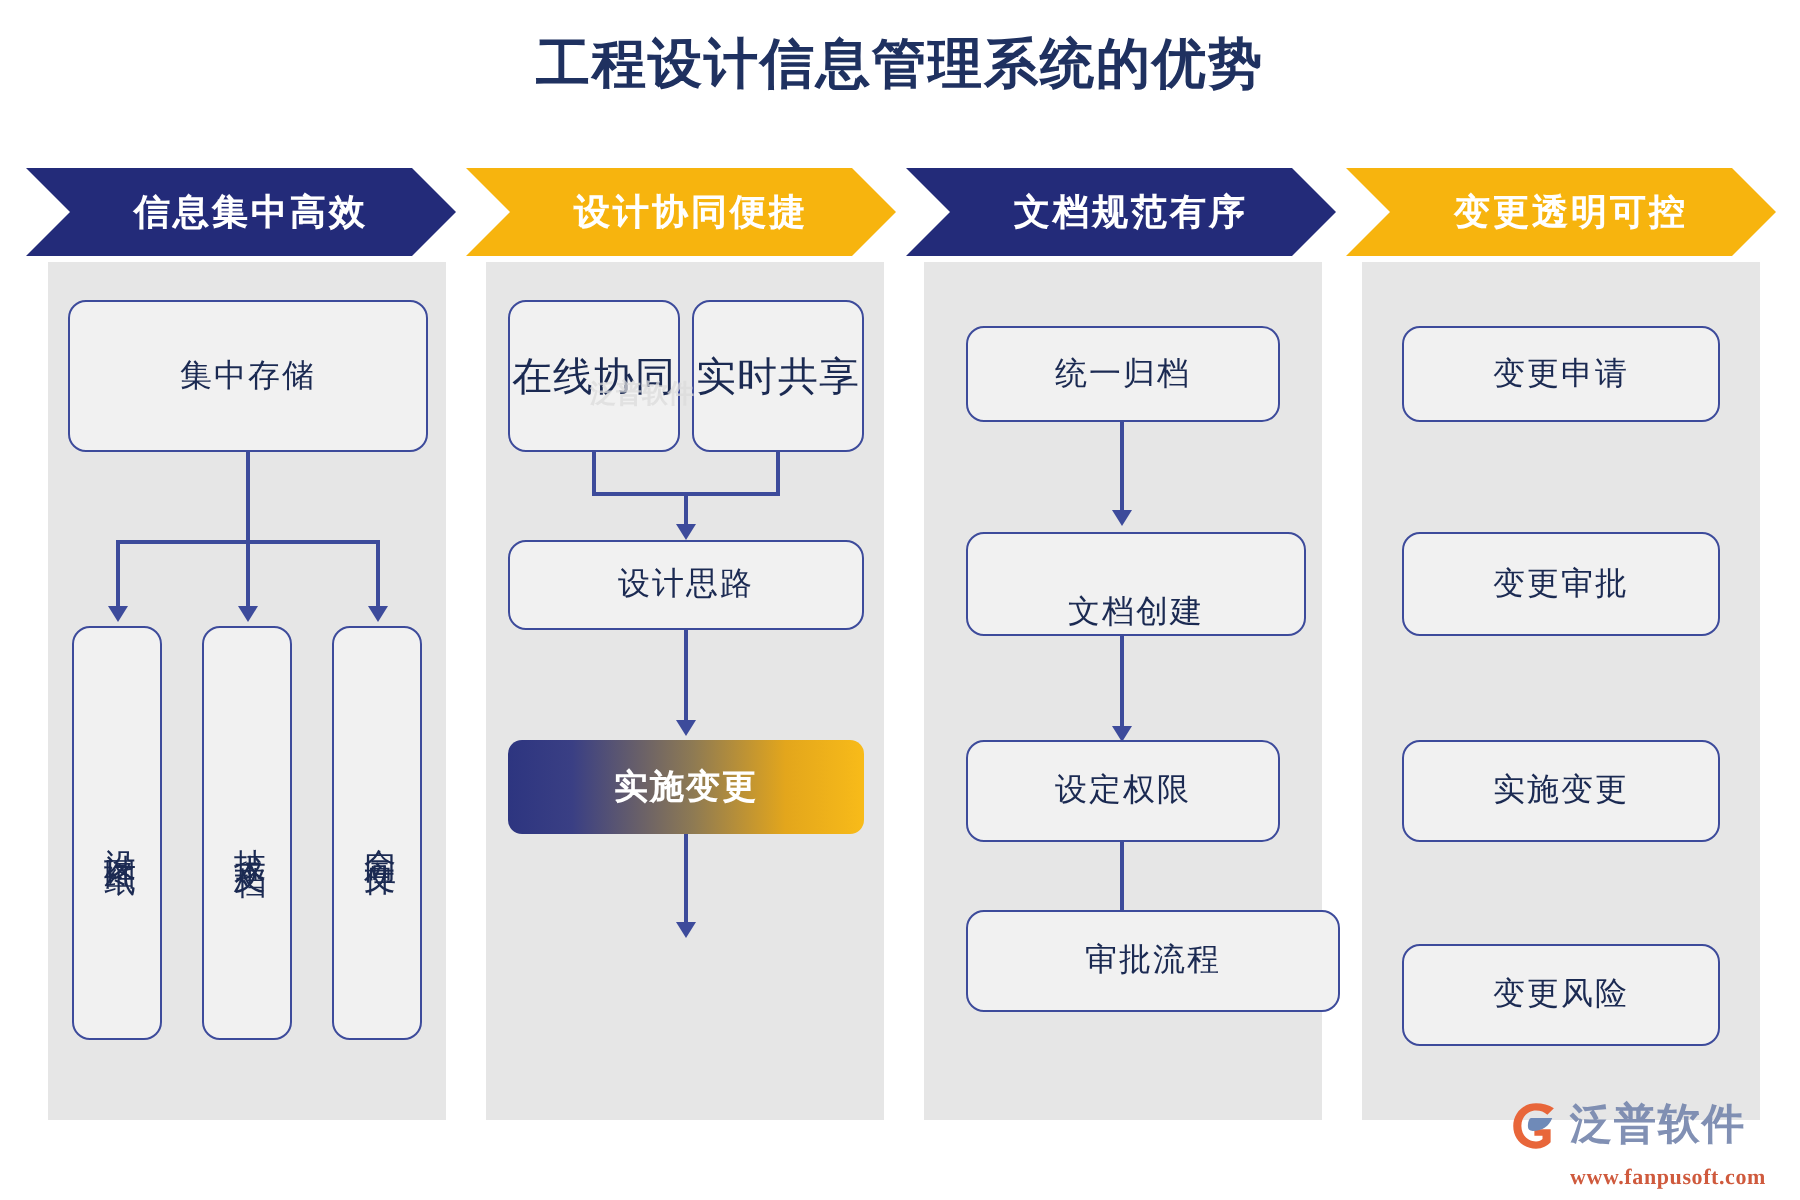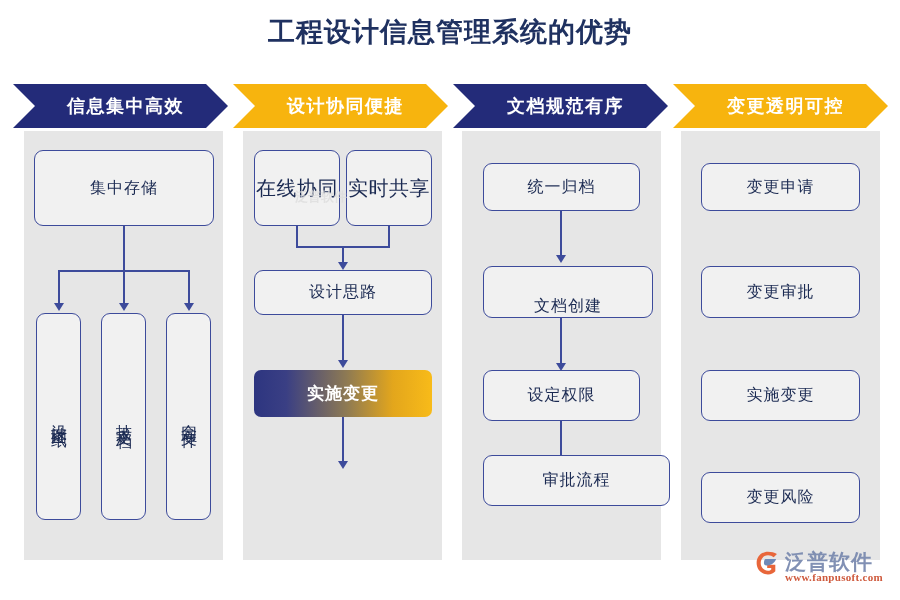--- a/index.html
+++ b/index.html
@@ -67,21 +67,21 @@
   
   .logo{position:absolute;left:755px;top:548px;width:140px;height:44px;}
   .logo-mark{position:absolute;left:0;top:2px;width:26px;height:26px;}
   .logo-text{
     position:absolute;left:30px;top:0px;font-size:21px;font-weight:bold;
     color:#7b8bb0;letter-spacing:1px;
     font-family:"Liberation Serif","DejaVu Serif",serif;
     opacity:.95;
   }
   .logo-url{
-    position:absolute;left:30px;top:23px;font-size:11px;color:#cf5a3d;
+    position:absolute;left:30px;top:35px;font-size:11px;color:#cf5a3d;
     letter-spacing:.3px;font-family:"Liberation Serif","DejaVu Serif",serif;
     font-weight:bold;
   }
   .wm-ghost{
     position:absolute;font-size:13px;color:#dcdcdc;opacity:.75;
     font-family:"Liberation Serif","DejaVu Serif",serif;font-weight:bold;
     pointer-events:none;
   }
 </style>
 </head>

